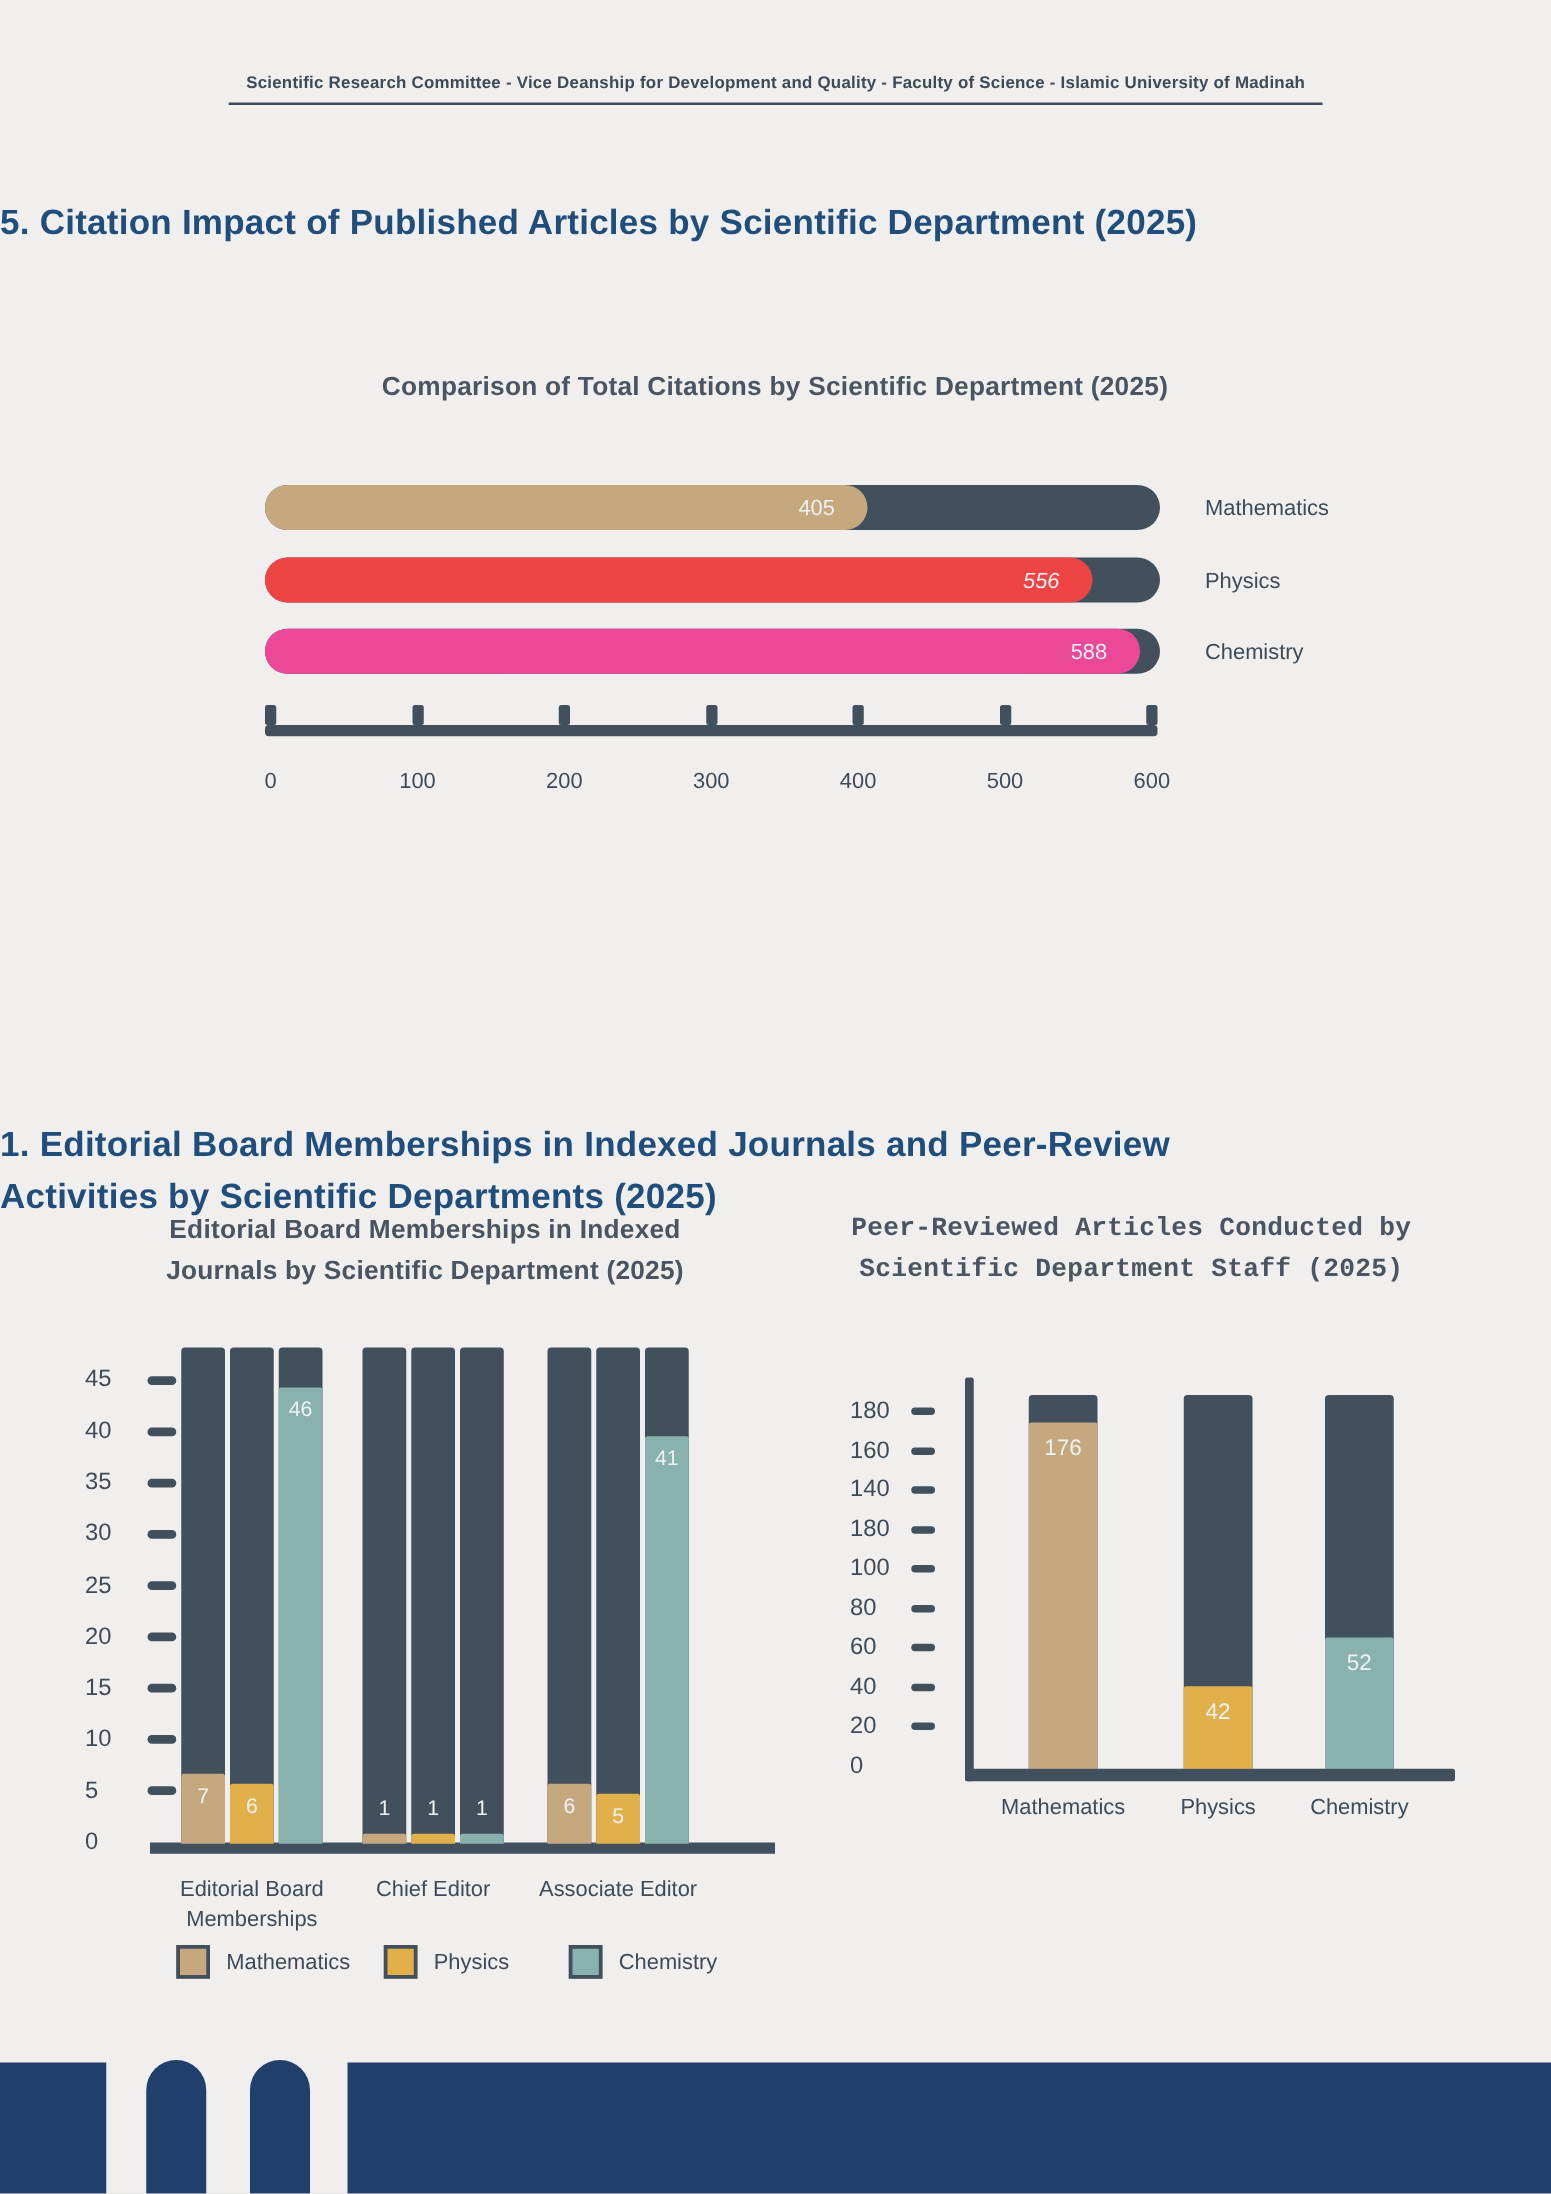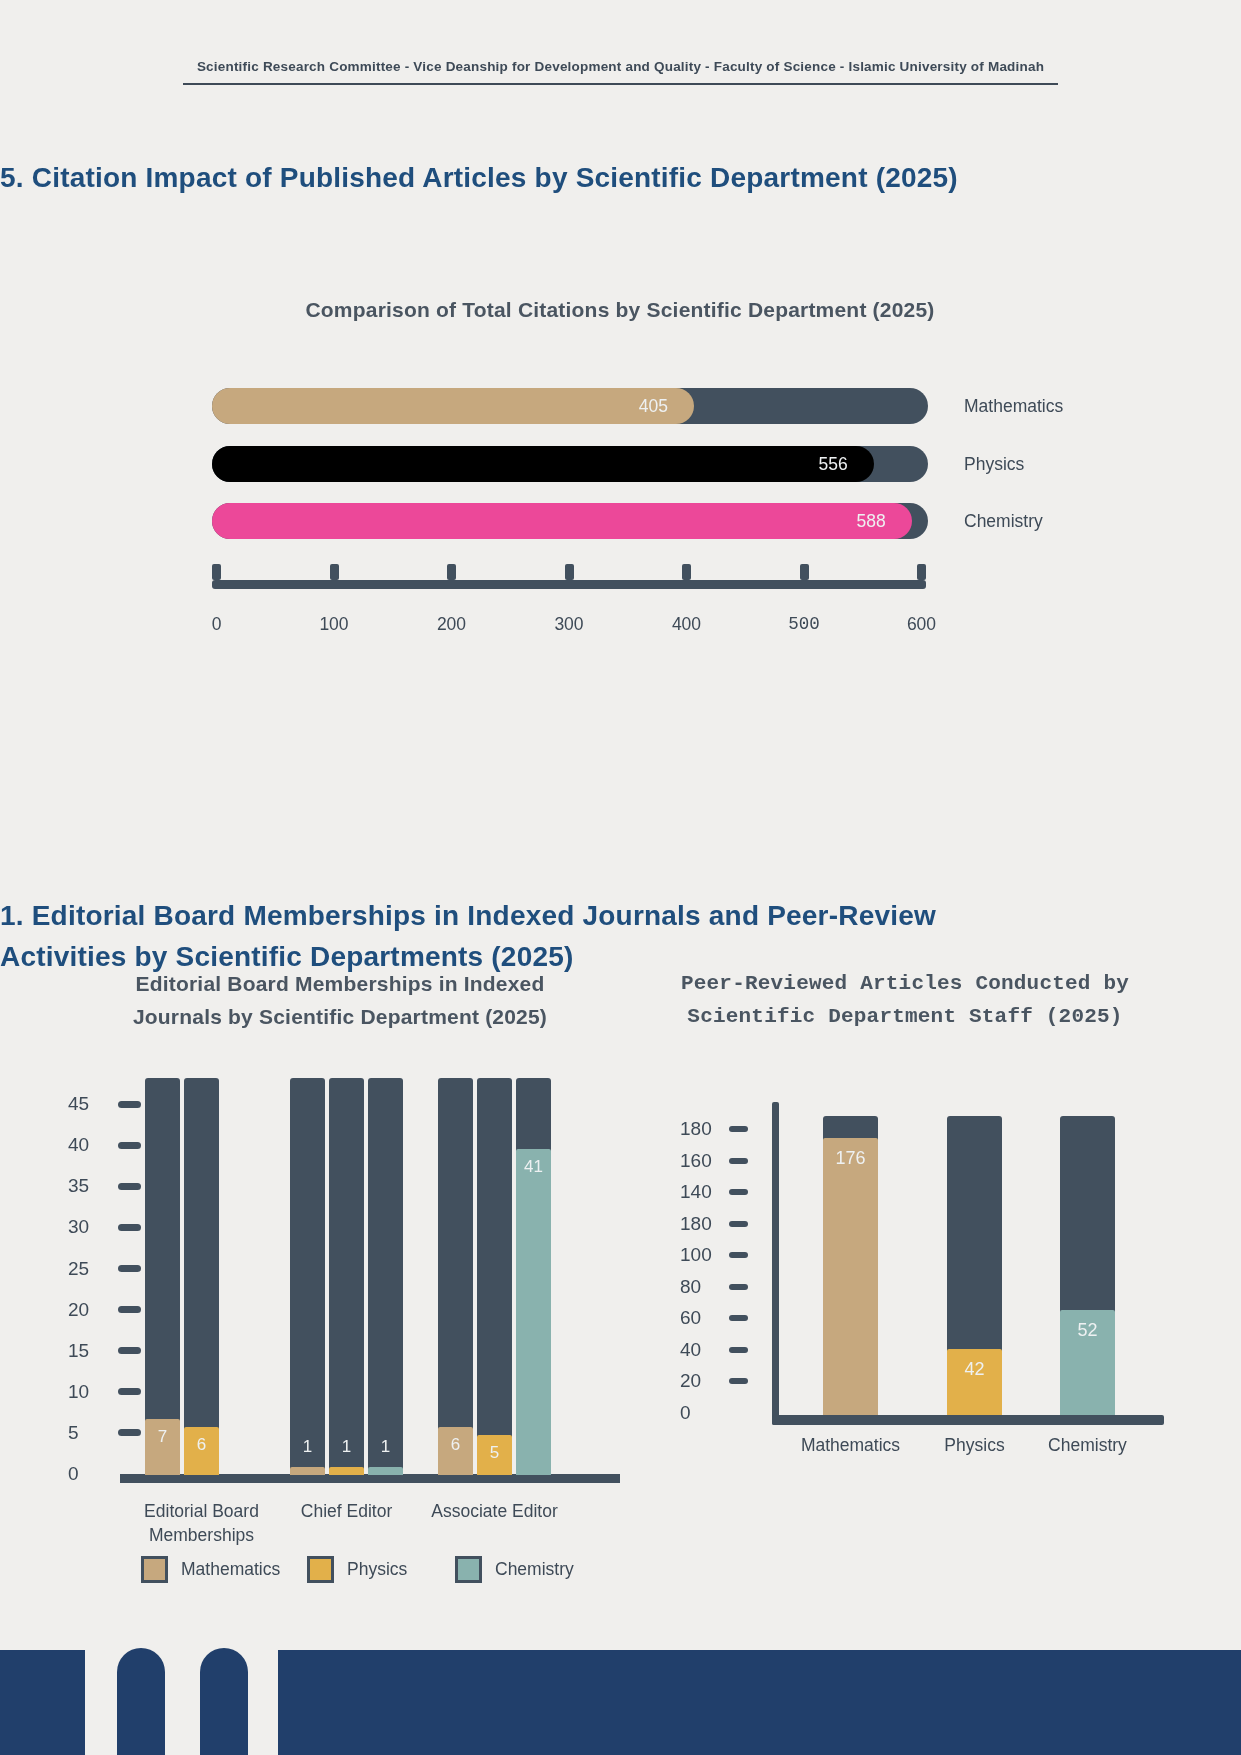--- a/index.html
+++ b/index.html
@@ -62,21 +62,21 @@
     <div class="c1row" style="top: 98px;">
           <div class="c1track">
             <div class="c1fill" style="width: 481.95px; background: rgb(198, 168, 126);">
               <div class="c1val">405</div>
             </div>
           </div>
           <div class="c1cat">Mathematics</div>
         </div>
         <div class="c1row" style="top: 155.5px;">
           <div class="c1track">
-            <div class="c1fill" style="width: 661.64px; background: #000000;">
+            <div class="c1fill" style="width: 661.64px; background: #ef4444; font-style: italic;">
               <div class="c1val">556</div>
             </div>
           </div>
           <div class="c1cat">Physics</div>
         </div>
         <div class="c1row" style="top: 213px;">
           <div class="c1track">
             <div class="c1fill" style="width: 699.72px; background: #ec4899;">
               <div class="c1val">588</div>
             </div>
@@ -87,21 +87,21 @@
         <div class="c1ticklab" style="left: -13.5px;">0</div>
         <div class="c1tick" style="left: 139.5px;"></div>
         <div class="c1ticklab" style="left: 104px;">100</div>
         <div class="c1tick" style="left: 257px;"></div>
         <div class="c1ticklab" style="left: 221.5px;">200</div>
         <div class="c1tick" style="left: 374.5px;"></div>
         <div class="c1ticklab" style="left: 339px;">300</div>
         <div class="c1tick" style="left: 492px;"></div>
         <div class="c1ticklab" style="left: 456.5px;">400</div>
         <div class="c1tick" style="left: 609.5px;"></div>
-        <div class="c1ticklab" style="left: 574px; font-family: Liberation Mono, monospace;">500</div>
+        <div class="c1ticklab" style="left: 574px;">500</div>
         <div class="c1tick" style="left: 727px;"></div>
         <div class="c1ticklab" style="left: 691.5px;">600</div>
       </div>
   </div>
 
   <div class="section-title" style="top:896px;">
     <div>1. Editorial Board Memberships in Indexed Journals and Peer-Review</div>
     <div>Activities by Scientific Departments (2025)</div>
   </div>
 
@@ -131,20 +131,24 @@
         <div class="ydash" style="left: 58px; top: 181.7px; width: 23px; height: 7px; border-radius: 3.5px;"></div>
         <div class="ylab" style="left: 8px; width: 44px; top: 132.1px;">45</div>
         <div class="ydash" style="left: 58px; top: 140.6px; width: 23px; height: 7px; border-radius: 3.5px;"></div>
         <div class="btrack" style="left: 85px; top: 118px; width: 35px; height: 397px;">
           <div class="bfill" style="height: 55.58px; background: rgb(198, 168, 126);"></div>
           <div class="barval" style="top: 349.42px;">7</div>
         </div>
         <div class="btrack" style="left: 124px; top: 118px; width: 35px; height: 397px;">
           <div class="bfill" style="height: 47.64px; background: rgb(226, 176, 74);"></div>
           <div class="barval" style="top: 357.36px;">6</div>
+        </div>
+        <div class="btrack" style="left: 163px; top: 118px; width: 35px; height: 397px;">
+          <div class="bfill" style="height: 365.24px; background: rgb(137, 178, 174);"></div>
+          <div class="barval" style="top: 39.76px;">46</div>
         </div>
         <div class="xlab" style="left: 56.5px; top: 540px; width: 170px;">Editorial Board Memberships</div>
         <div class="btrack" style="left: 230px; top: 118px; width: 35px; height: 397px;">
           <div class="bfill" style="height: 7.94px; background: rgb(198, 168, 126);"></div>
           <div class="barval" style="top: 359.06px;">1</div>
         </div>
         <div class="btrack" style="left: 269px; top: 118px; width: 35px; height: 397px;">
           <div class="bfill" style="height: 7.94px; background: rgb(226, 176, 74);"></div>
           <div class="barval" style="top: 359.06px;">1</div>
         </div>

